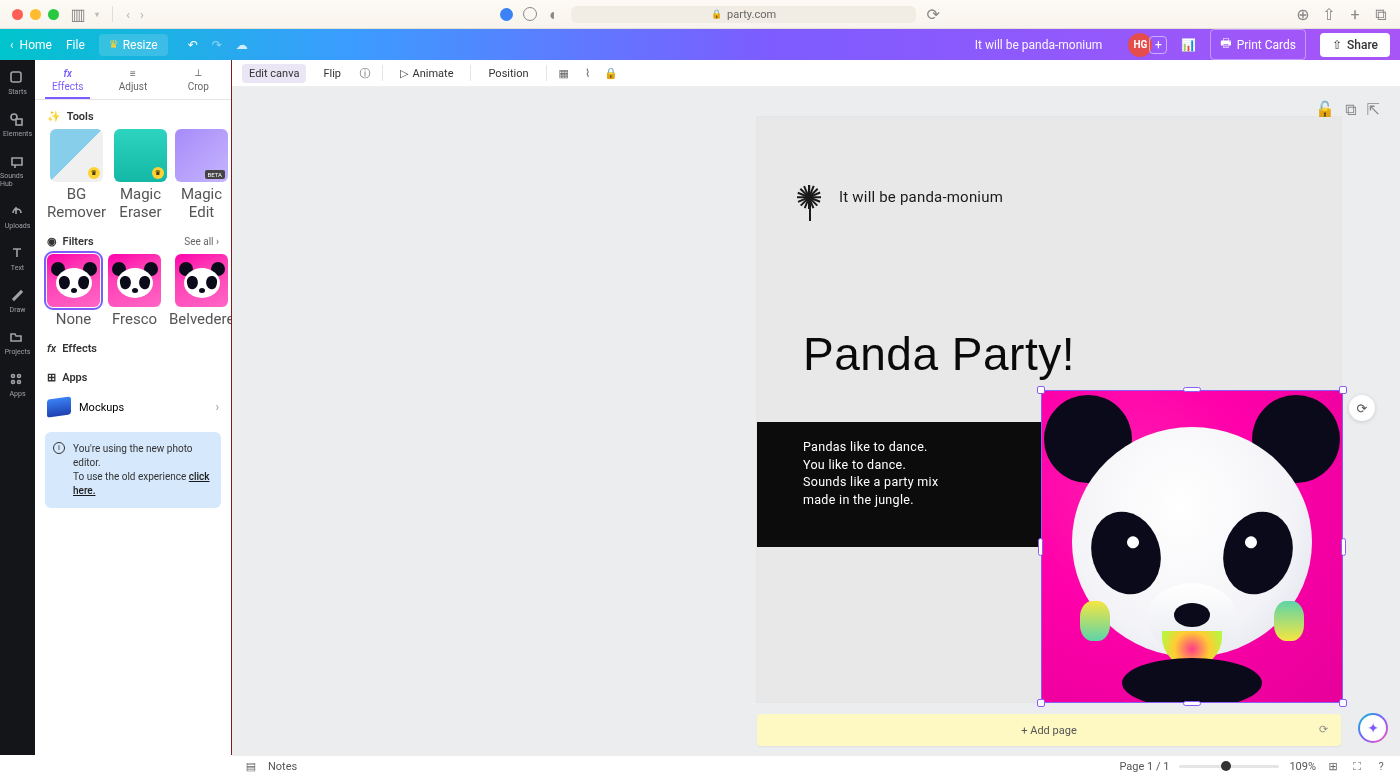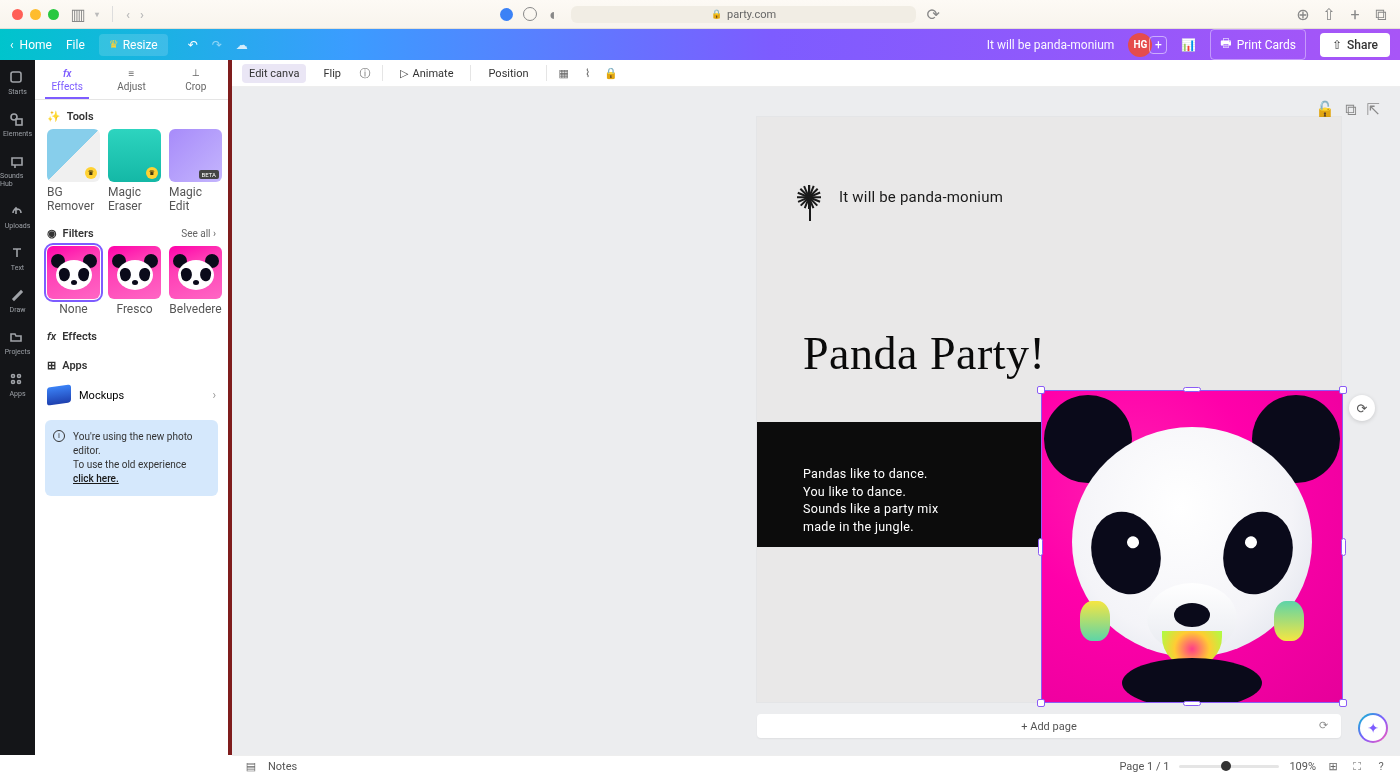--- a/index.html
+++ b/index.html
@@ -23,44 +23,44 @@
 .url-bar .lock { font-size:9px; }
 .chrome-right { display:flex; gap:12px; align-items:center; color:#888;}
 
 
 .top-bar { height: 31px; background: linear-gradient(90deg, #00c4cc 0%, #3b9cff 25%, #7d5cff 55%, #a855f7 100%); display: flex; align-items: center; padding: 0 10px; gap: 14px; color: #fff; font-size: 12px; }
 .home-btn { display:flex; align-items:center; gap:6px; }
 .resize-btn { display:flex; align-items:center; gap:4px; background: rgba(255,255,255,0.15); padding: 4px 10px; border-radius: 4px;}
 .crown { color:#ffd233; font-size:11px;}
 .top-spacer { flex:1; }
 .project-name { font-size:12px; opacity:0.95; }
-.avatar { width:24px; height:24px; border-radius:50%; background:#e54c4c; color:#fff; font-size:10px; font-weight:700; display:flex; align-items:center; justify-content:center;}
+.avatar { width:24px; height:24px; border-radius:50%; background:#e54c4c; color:#fff; font-size:10px; font-weight:700; display:flex; align-items:center; justify-content:center;margin-left:12px;}
 .plus-add { width:18px; height:18px; border:1px solid rgba(255,255,255,0.5); border-radius:4px; display:flex; align-items:center; justify-content:center; font-size:12px;}
 .print-btn { display:flex; align-items:center; gap:5px; border:1px solid rgba(255,255,255,0.4); padding:4px 9px; border-radius:4px;}
 .share-btn { display:flex; align-items:center; gap:5px; background:#fff; color:#333; padding:5px 12px; border-radius:4px; font-weight:500;}
 
 
 .left-rail { position:absolute; top:60px; left:0; bottom:22px; width:35px; background:#141518; display:flex; flex-direction:column; align-items:center; padding-top:10px; gap:16px;}
 .rail-item { display:flex; flex-direction:column; align-items:center; gap:2px; color:#a0a3a8; cursor:pointer; }
 .rail-item svg { width:16px; height:16px; }
 .rail-label { font-size:7px; color:#9ca0a6; }
 
 
-.side-panel { position:absolute; left:35px; top:60px; bottom:22px; width:197px; background:#fff; border-right:4px solid #7f1d1d; display:flex; flex-direction:column; overflow-y:auto;}
+.side-panel { position:absolute; left:35px; top:60px; bottom:22px; width:197px; background:#fff; border-right:1px solid #7f1d1d; display:flex; flex-direction:column; overflow-y:auto;}
 .panel-tabs { display:flex; border-bottom:1px solid #e5e5e5; height:40px;}
 .panel-tab { flex:1; display:flex; flex-direction:column; align-items:center; justify-content:center; gap:2px; font-size:10px; color:#666; cursor:pointer; position:relative;}
 .panel-tab.active { color:#7d5cff; }
 .panel-tab.active::after { content:''; position:absolute; bottom:0; left:10px; right:10px; height:2px; background:#7d5cff;}
 .section-head { display:flex; align-items:center; gap:6px; padding:10px 12px 6px; font-size:11px; font-weight:600; color:#333;}
 .section-head .see-all { margin-left:auto; font-size:10px; color:#666; font-weight:400;}
 .thumb-row { display:flex; gap:8px; padding:0 12px 4px;}
 .thumb-col { display:flex; flex-direction:column; align-items:center; gap:3px; }
 .thumb { width:53px; height:53px; border-radius:6px; position:relative; overflow:hidden;}
 .thumb.selected { outline:2px solid #7d5cff; outline-offset:1px;}
-.thumb-label { font-size:12px; color:#555; text-align:left;}
+.thumb-label { font-size:15px; color:#555; text-align:center;}
 .thumb-badge { position:absolute; bottom:3px; right:3px; background:#ffd233; width:12px; height:12px; border-radius:50%; font-size:7px; display:flex; align-items:center; justify-content:center;}
 .thumb-beta { position:absolute; bottom:3px; right:3px; background:#444; color:#fff; font-size:6px; padding:1px 3px; border-radius:2px;}
 
 
 .bg-remover { background: linear-gradient(135deg,#87ceeb 0%, #87ceeb 50%, #f0f0f0 50%,#f0f0f0 100%);}
 .bg-eraser { background: linear-gradient(#2dd4bf,#14b8a6);}
 .bg-editx { background: linear-gradient(135deg, #a78bfa, #c4b5fd);}
 .soccer { background: linear-gradient(180deg,#93c5fd,#60a5fa);}
 .dog { background: linear-gradient(180deg,#fbbf24,#d97706);}
 .orange { background: linear-gradient(180deg,#fde047,#fb923c);}
@@ -93,22 +93,22 @@
 .canvas-area { position:absolute; left:232px; right:0; top:87px; bottom:22px; background:#ecedef; overflow:hidden;}
 .page-tools { position:absolute; top:13px; right:20px; display:flex; gap:10px; color:#888;}
 
 .design-page { position:absolute; left:525px; top:30px; width:584px; height:585px; background:#e9e8e8; box-shadow: 0 0 0 1px rgba(0,0,0,0.03);}
 .page-header { position:absolute; left:40px; top:68px; display:flex; align-items:center; gap:18px;}
 .star-burst { width:24px; height:24px; position:relative;}
 .star-burst::before, .star-burst::after { content:''; position:absolute; left:50%; top:50%; width:2px; height:24px; background:#1a1a1a; transform-origin:center;}
 .star-burst::before { transform: translate(-50%,-50%) rotate(0deg); box-shadow: 0 0 #000;}
 .star-lines span { position:absolute; left:50%; top:50%; width:1.5px; height:24px; background:#1a1a1a; transform-origin:center;}
 .tagline { font-size:15px; color:#1a1a1a; letter-spacing:0.2px;}
-.big-title { position:absolute; left:46px; top:210px; font-family: Liberation Serif, serif; font-size:46px; color:#0a0a0a; letter-spacing:0.5px;}
-.black-box { position:absolute; left:0; top:305px; width:287px; height:125px; background:#0c0c0c; padding:43px 22px 0 46px;}
+.big-title { position:absolute; left:46px; top:210px; font-family: Liberation Sans, sans-serif; font-size:46px; color:#0a0a0a; letter-spacing:0.5px;}
+.black-box { position:absolute; left:0; top:305px; width:287px; height:125px; background:#0c0c0c; padding:16px 22px 0 46px;}
 .black-box p { color:#fff; font-size:12.5px; line-height:1.4; letter-spacing:0.3px;}
 .red-box { position:absolute; left:0; top:430px; width:287px; height:155px; background:#f26b5b; padding:54px 20px 0 46px;}
 .red-box p { color:#0a0a0a; font-size:13px; line-height:1.5;}
 
 
 .sel-image { position:absolute; left:810px; top:304px; width:300px; height:311px; outline:1.5px solid #8b5cf6;}
 .panda-big { width:100%; height:100%; background: radial-gradient(circle at 30% 30%, #ff1fb0 0%, #ff00aa 40%, #e6009a 100%); overflow:hidden; position:relative;}
 .panda-big-inner { position:absolute; inset:0;}
 .pb-ear-l { position:absolute; width:88px; height:88px; background:#0a0a1a; border-radius:50%; left:2px; top:4px;}
 .pb-ear-r { position:absolute; width:88px; height:88px; background:#0a0a1a; border-radius:50%; right:2px; top:4px;}
@@ -127,21 +127,21 @@
 .sh-tl { left:-5px; top:-5px;} .sh-tr { right:-5px; top:-5px;}
 .sh-bl { left:-5px; bottom:-5px;} .sh-br { right:-5px; bottom:-5px;}
 .sel-edge { position:absolute; background:#fff; border:1.5px solid #8b5cf6; }
 .se-t { top:-4px; left:50%; transform:translateX(-50%); width:18px; height:5px; border-radius:3px;}
 .se-b { bottom:-4px; left:50%; transform:translateX(-50%); width:18px; height:5px; border-radius:3px;}
 .se-l { left:-4px; top:50%; transform:translateY(-50%); width:5px; height:18px; border-radius:3px;}
 .se-r { right:-4px; top:50%; transform:translateY(-50%); width:5px; height:18px; border-radius:3px;}
 
 .float-refresh { position:absolute; left:1117px; top:308px; width:26px; height:26px; background:#fff; border-radius:50%; box-shadow:0 1px 4px rgba(0,0,0,0.15); display:flex; align-items:center; justify-content:center; color:#555; font-size:13px;}
 
-.add-page-bar { position:absolute; left:525px; top:627px; width:584px; height:24px; background:#ffffff; border-radius:4px; display:flex; align-items:center; justify-content:center; font-size:11px; color:#555; box-shadow:0 1px 2px rgba(0,0,0,0.06);}
+.add-page-bar { position:absolute; left:525px; top:627px; width:584px; height:32px; background:#fef9c3; border-radius:4px; display:flex; align-items:center; justify-content:center; font-size:11px; color:#555; box-shadow:0 1px 2px rgba(0,0,0,0.06);}
 .add-page-dup { position:absolute; right:8px; width:14px; height:14px; color:#888;}
 
 .magic-fab { position:absolute; right:12px; bottom:12px; width:30px; height:30px; border-radius:50%; background:#fff; border:2px solid transparent; background-image: linear-gradient(#fff,#fff), linear-gradient(135deg,#00c4cc,#7d5cff,#ff5eb5); background-origin: border-box; background-clip: padding-box, border-box; display:flex; align-items:center; justify-content:center; color:#7d5cff; font-size:14px;}
 
 
 .footer { position:absolute; left:232px; right:0; bottom:0; height:22px; background:#fff; border-top:1px solid #eee; display:flex; align-items:center; padding:0 12px; font-size:11px; color:#555; gap:10px;}
 .footer .spacer { flex:1;}
 .zoom-track { width:100px; height:3px; background:#e5e5e5; border-radius:2px; position:relative;}
 .zoom-thumb { position:absolute; width:10px; height:10px; background:#333; border-radius:50%; top:-4px; left:42%;}
 .footer-icon { width:14px; height:14px; color:#666; display:flex; align-items:center; justify-content:center;}

